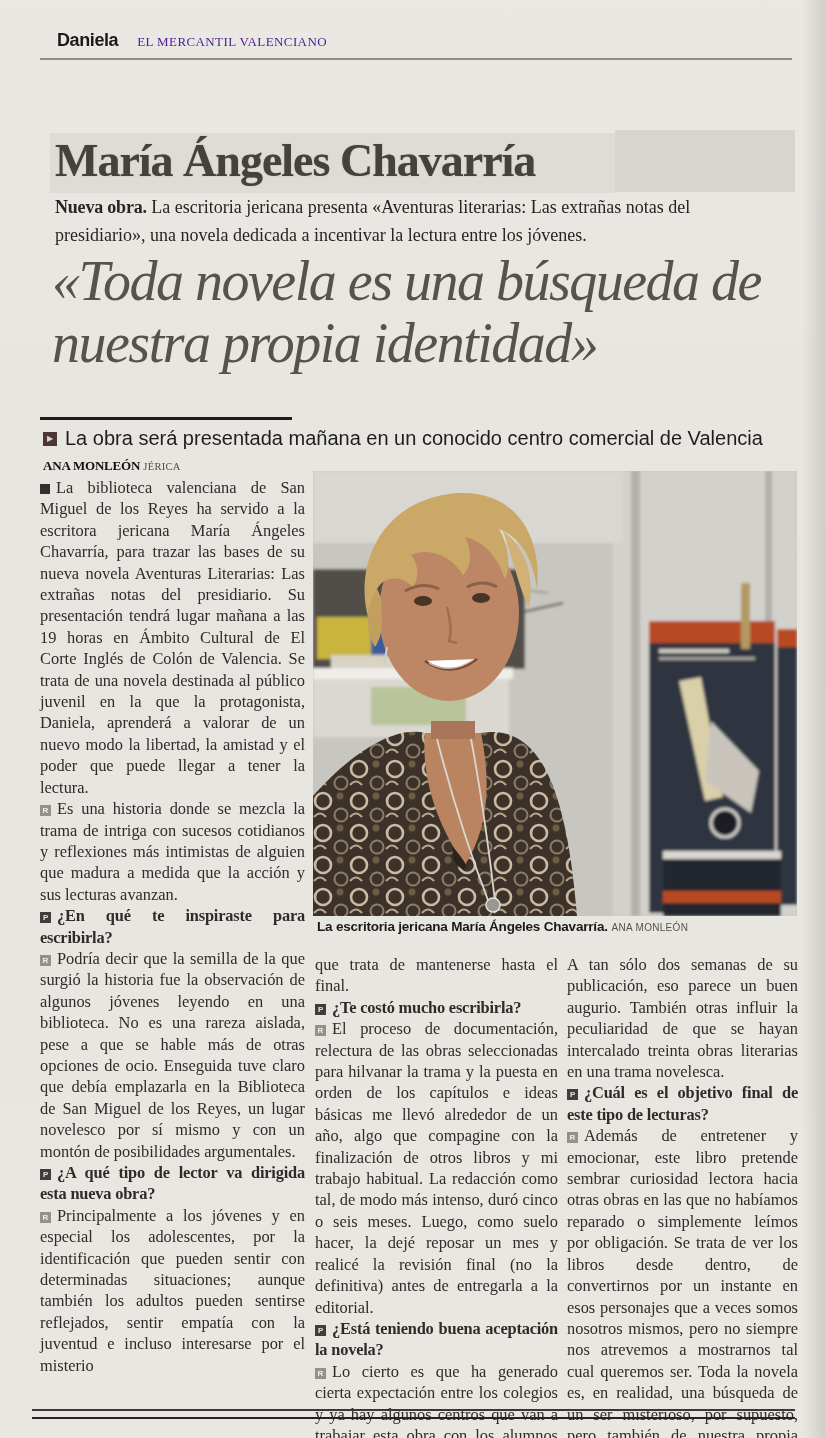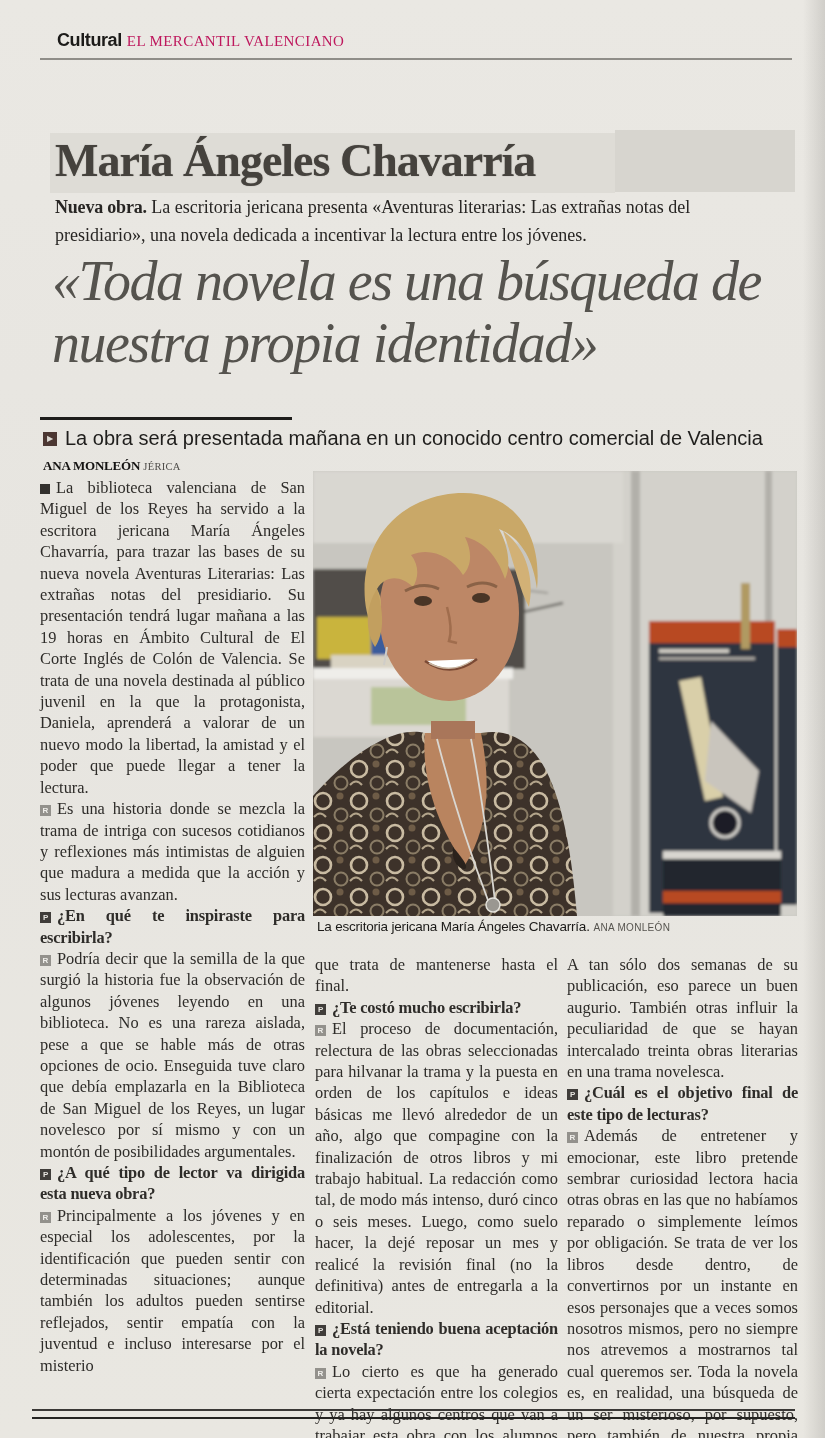--- a/index.html
+++ b/index.html
@@ -6,21 +6,21 @@
   body{
     width:825px;height:1438px;position:relative;overflow:hidden;
     background:linear-gradient(180deg,#eae8e3 0%,#e7e5e0 40%,#e9e7e1 100%);
     font-family:"Liberation Serif",serif;color:#2e2c29;
   }
   .edge-shadow{position:absolute;right:0;top:0;width:22px;height:1438px;
     background:linear-gradient(90deg,rgba(0,0,0,0) 0%,rgba(90,88,84,.18) 100%);}
   
   .masthead{position:absolute;left:57px;top:30px;white-space:nowrap;}
   .brand{font-family:"Liberation Sans",sans-serif;font-weight:bold;font-size:18px;color:#1c1b19;letter-spacing:-.4px;}
-  .brand-sub{font-family:"Liberation Serif",serif;font-size:15px;color:#be185d;letter-spacing:.4px;margin-left:5px;}
+  .brand-sub{font-family:"Liberation Serif",serif;font-size:13px;color:#4c1d95;letter-spacing:.4px;margin-left:19px;}
   .mast-rule{position:absolute;left:40px;top:58px;width:752px;height:2px;background:#8f8d88;}
   
   .kicker-bg{position:absolute;left:50px;top:133px;width:565px;height:60px;background:#dedcd6;}
   .kicker-bg2{position:absolute;left:615px;top:130px;width:180px;height:62px;background:#d7d5cf;}
   .kicker{position:absolute;left:55px;top:134px;font-size:46px;font-weight:bold;
     color:#45423d;letter-spacing:-1px;text-shadow:0 0 1px rgba(70,66,60,.5);}
   .lead{position:absolute;left:55px;top:194px;width:724px;font-size:18px;line-height:27.5px;color:#272523;}
   .lead b{letter-spacing:-.2px;}
   .quote{position:absolute;left:52px;top:250px;width:745px;font-size:56px;line-height:62px;
     color:#55534e;letter-spacing:-1.5px;font-style:italic;}
@@ -42,33 +42,33 @@
   .mk{display:inline-block;width:11px;height:11px;font-family:"Liberation Sans",sans-serif;
     font-size:8px;font-weight:bold;line-height:11px;text-align:center;margin-right:6px;
     position:relative;top:-1px;}
   .mq{background:#403d3a;color:#e6e4df;}
   .mr{background:#93918c;color:#f0efeb;}
   .msq{background:#33312e;color:#33312e;width:10px;height:10px;}
   
   .photo{position:absolute;left:313px;top:471px;width:484px;height:445px;background:#c9c7c1;overflow:hidden;}
   .caption{position:absolute;left:317px;top:919px;width:480px;font-family:"Liberation Sans",sans-serif;
     font-size:13.5px;color:#1b1a18;}
-  .caption .cap-bold{font-weight:normal;letter-spacing:-.2px;margin-top:15px;}
+  .caption .cap-bold{font-weight:bold;letter-spacing:-.2px;margin-top:15px;}
   .caption .credit{font-size:10px;color:#56544f;letter-spacing:.3px;}
   
   .bottom-rule{position:absolute;left:32px;top:1409px;width:763px;height:6px;
     border-top:2px solid #3a3836;border-bottom:2.5px solid #242321;}
 </style>
 </head>
 <body>
 
 <div class="edge-shadow"></div>
 
 <div class="masthead">
-  <span class="brand">Cultural</span><span class="brand-sub">EL MERCANTIL VALENCIANO</span>
+  <span class="brand">Daniela</span><span class="brand-sub">EL MERCANTIL VALENCIANO</span>
 </div>
 <div class="mast-rule"></div>
 
 <div class="kicker-bg"></div>
 <div class="kicker-bg2"></div>
 <div class="kicker">María Ángeles Chavarría</div>
 
 <div class="lead"><b>Nueva obra.</b><span> La escritoria jericana presenta «Aventuras literarias: Las extrañas notas del presidiario», una novela dedicada a incentivar la lectura entre los jóvenes.</span></div>
 
 <div class="quote">«Toda novela es una búsqueda de nuestra propia identidad»</div>

